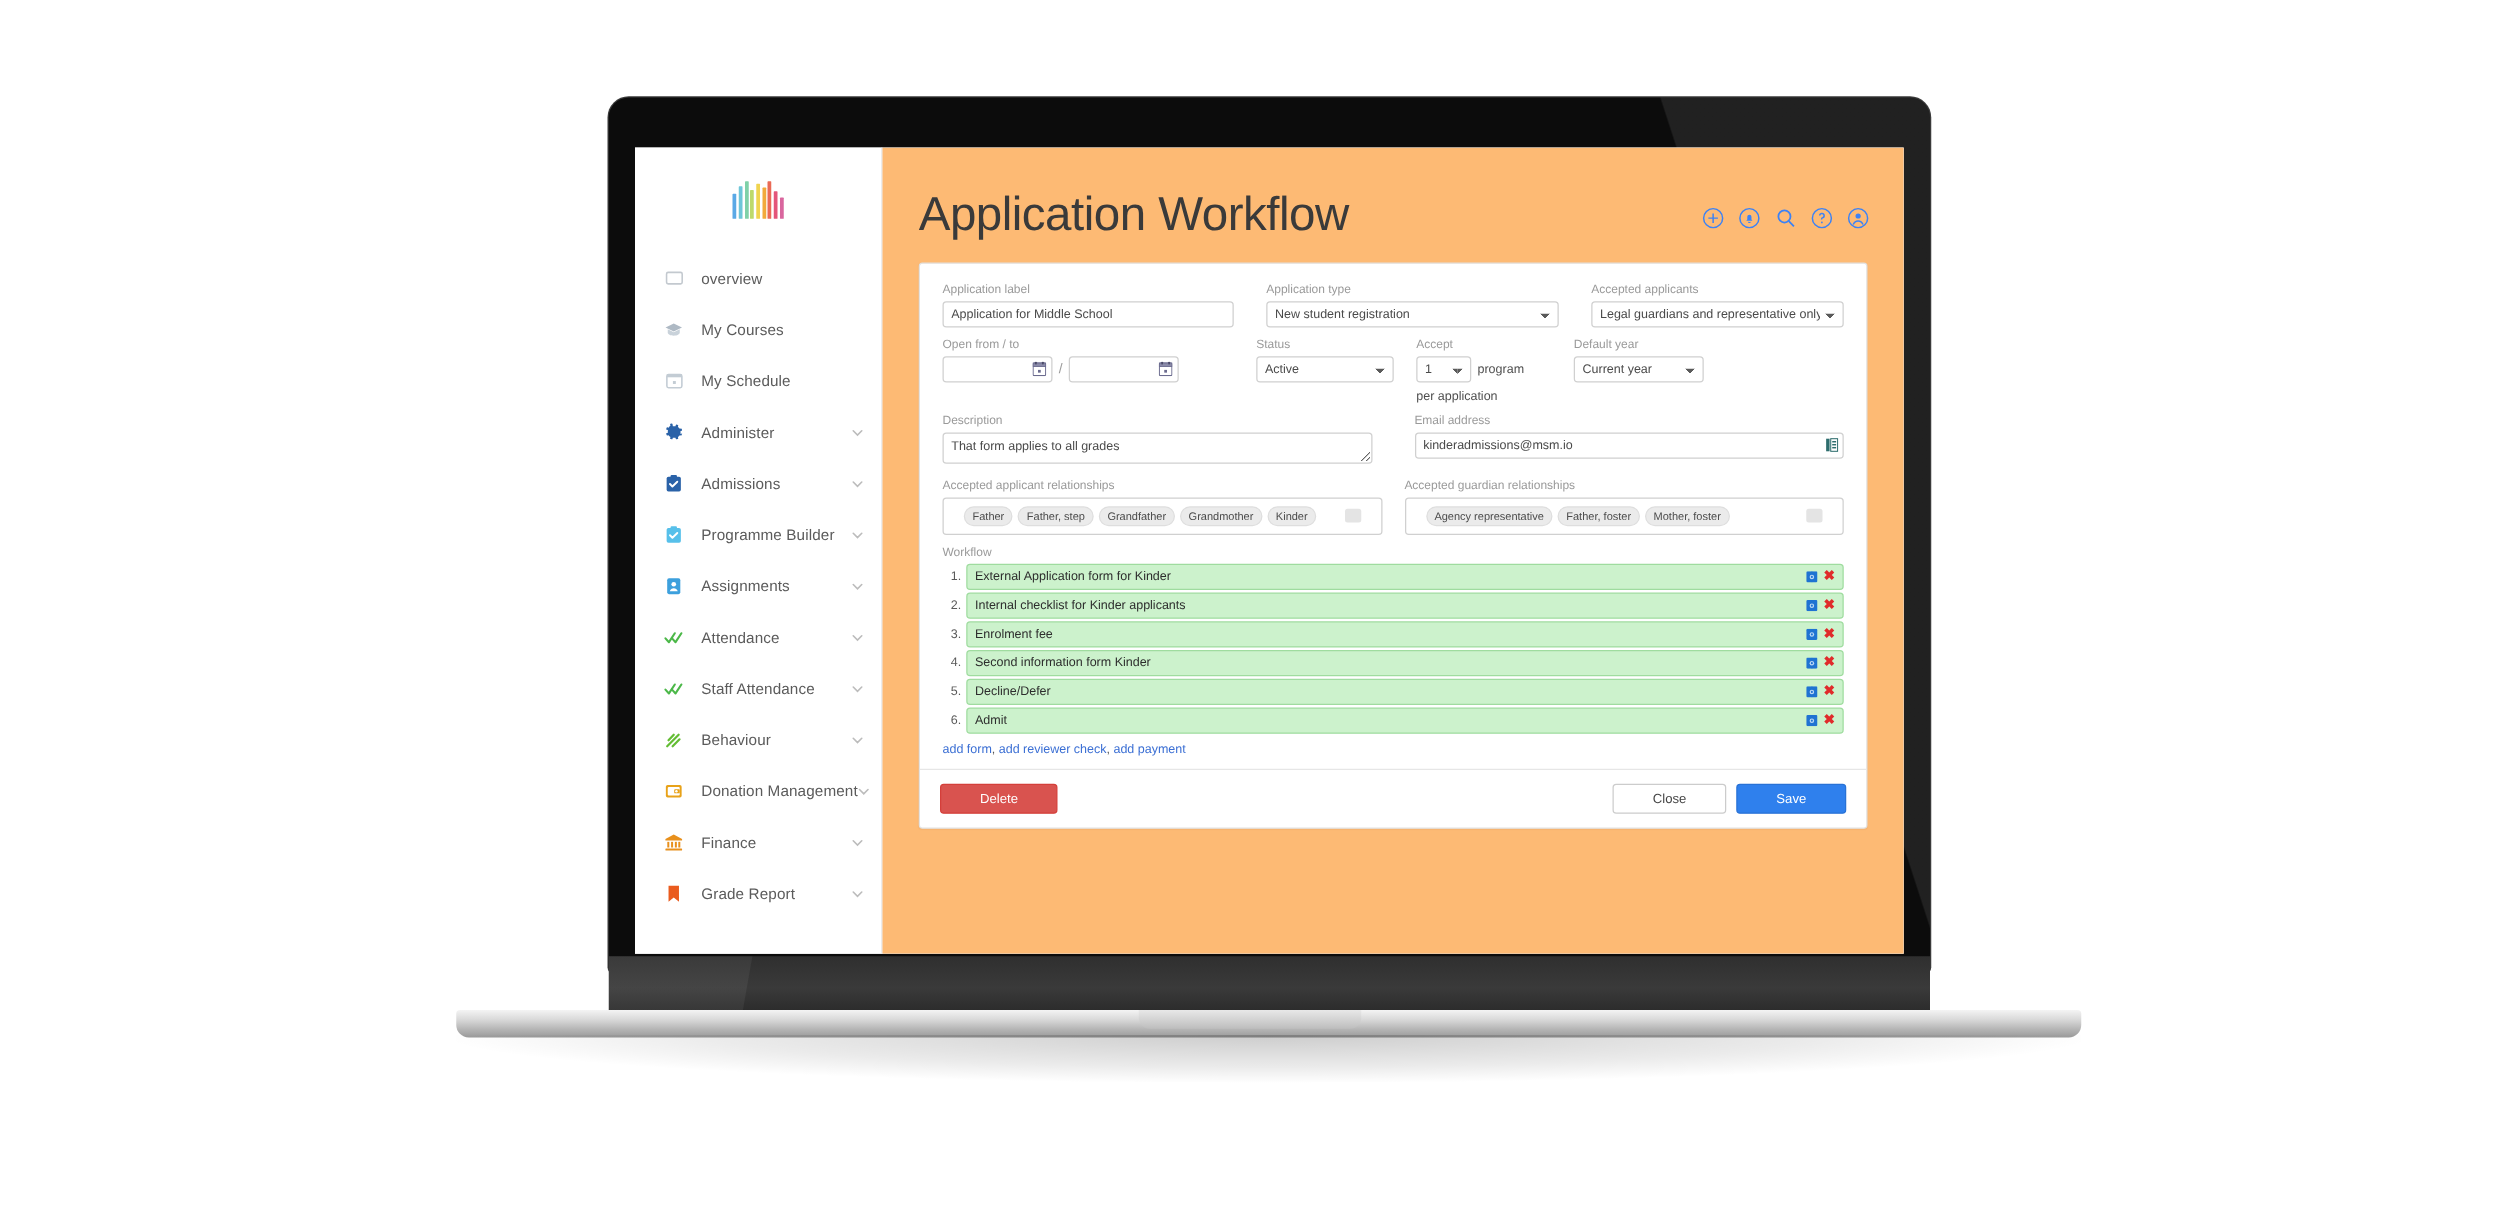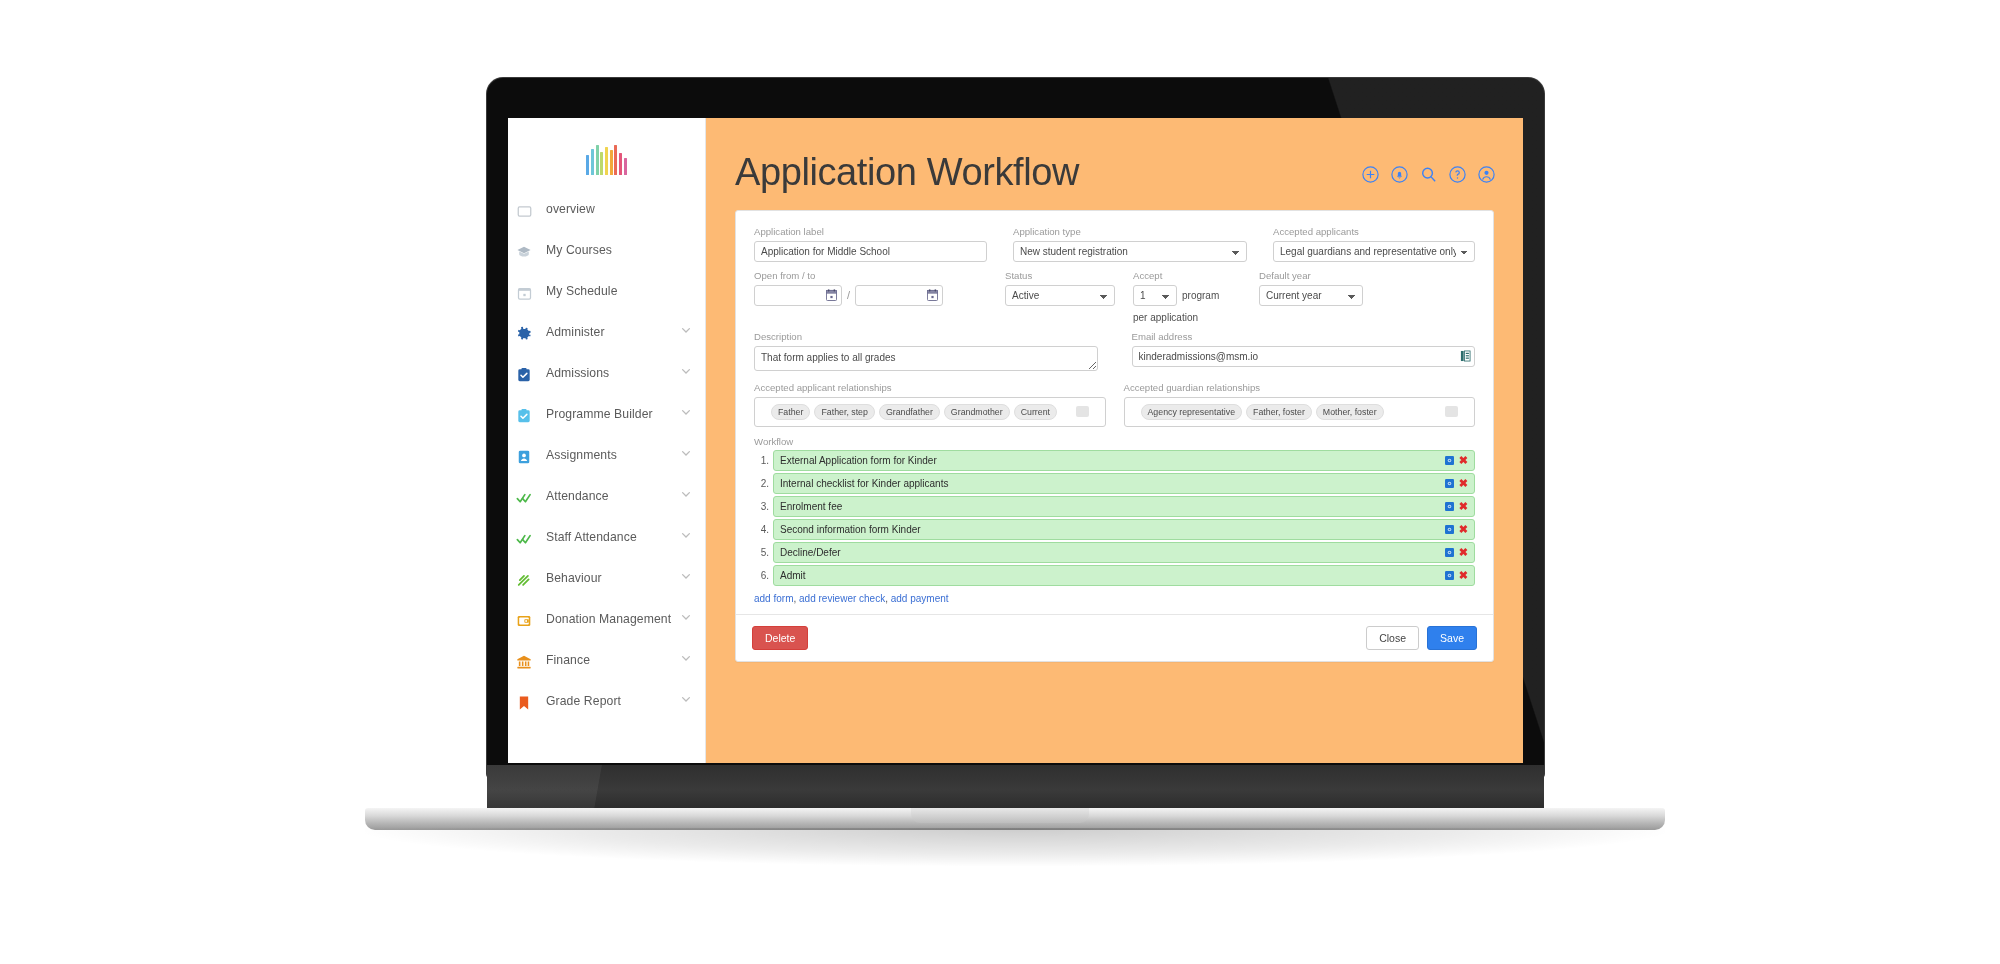--- a/index.html
+++ b/index.html
@@ -122,23 +122,23 @@
   }
   #logo-bars i {
     display: block;
     width: 3.2px;
     border-radius: 0.5px;
   }
 
   .nav-list { padding: 0 0 10px 0; }
   .nav-item {
     display: flex;
-    align-items: flex-start;
+    align-items: center;
     height: 41px;
-    padding: 0 14px 0 7px;
+    padding: 0 14px 0 22px;
     cursor: pointer;
     position: relative;
   }
   .nav-ico {
     width: 18px; height: 18px;
     flex: 0 0 18px;
     margin-right: 13px;
     display: flex;
     align-items: center;
     justify-content: center;
@@ -375,21 +375,21 @@
   #card-footer {
     border-top: 1px solid #e6e6e6;
     padding: 11px 16px;
     display: flex;
     align-items: center;
   }
   .btn {
     font-family: "Liberation Sans", sans-serif;
     font-size: 10.5px;
     border-radius: 3px;
-    padding: 6px 12px;
+    padding: 6px 31px;
     cursor: pointer;
     border: 1px solid transparent;
     line-height: 1;
   }
   .btn-danger { background: #d9534f; color: #fff; border-color: #d43f3a; }
   .btn-default { background: #fff; color: #444; border-color: #cccccc; }
   .btn-primary { background: #2f80ed; color: #fff; border-color: #2872d6; }
   #footer-right { margin-left: auto; display: flex; gap: 8px; }
 </style>
 </head>
@@ -737,21 +737,21 @@
             </div>
 
             <div class="row4">
               <div class="half">
                 <div class="fld-label">Accepted applicant relationships</div>
                 <div class="tagbox" id="applicant-tags">
                     <span class="tag">Father</span>
                     <span class="tag">Father, step</span>
                     <span class="tag">Grandfather</span>
                     <span class="tag">Grandmother</span>
-                    <span class="tag">Current</span>
+                    <span class="tag">Kinder</span>
                     <span class="tag-more"></span>
                   </div>
               </div>
               <div class="half">
                 <div class="fld-label">Accepted guardian relationships</div>
                 <div class="tagbox" id="guardian-tags">
                     <span class="tag">Agency representative</span>
                     <span class="tag">Father, foster</span>
                     <span class="tag">Mother, foster</span>
                     <span class="tag-more"></span>

